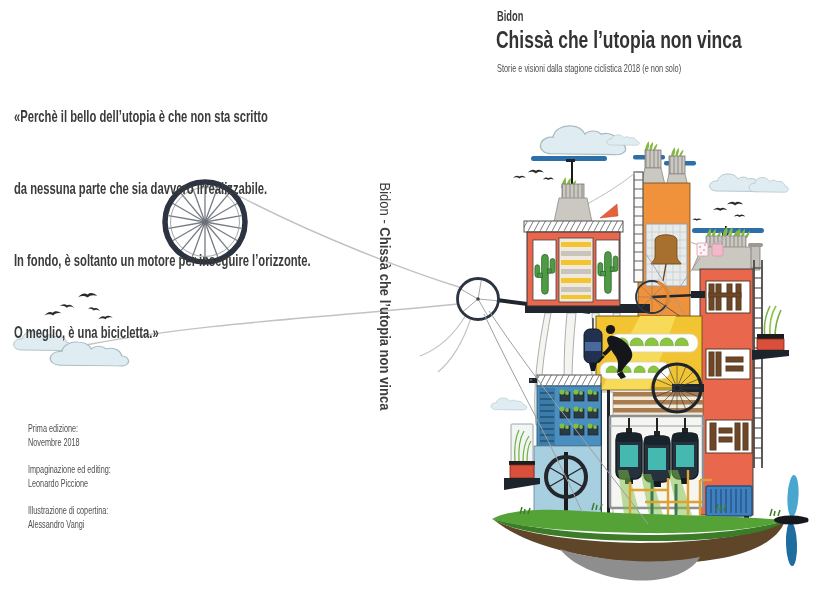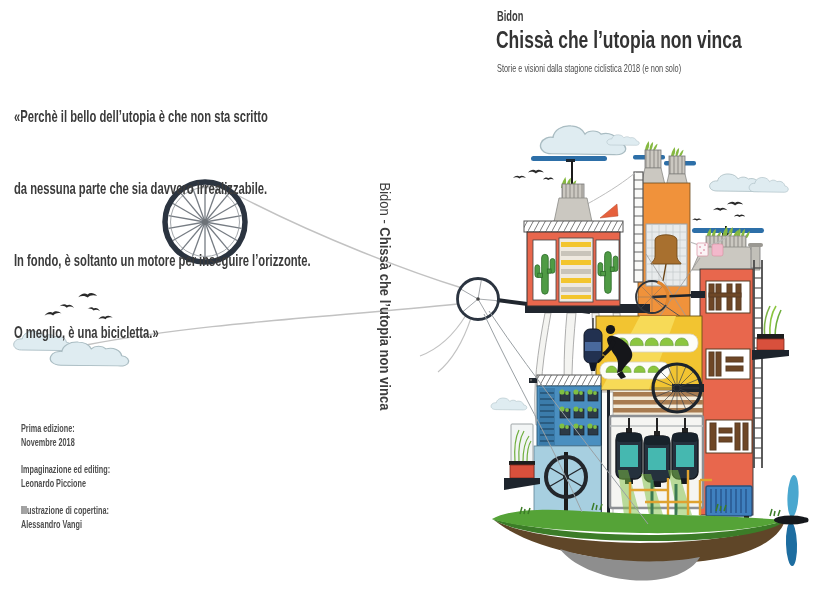--- a/index.html
+++ b/index.html
@@ -7,21 +7,21 @@
           font-family:"Liberation Sans",sans-serif;color:var(--ink,#3b3b3b);}
   .tblock{position:absolute;transform-origin:0 0;white-space:pre;}
   .quote{left:14px;top:57px;font-size:17px;font-weight:bold;line-height:24px;
          transform:scaleX(0.66);color:#3b3b3b;}
   .brand{left:497px;top:7px;font-size:15px;font-weight:bold;transform:scaleX(0.62);color:#3d3d3d;}
   .title{left:496px;top:27px;font-size:23px;font-weight:bold;transform:scaleX(0.76);color:#333333;}
   .subtitle{left:497px;top:62px;font-size:11.5px;transform:scaleX(0.64);color:#4c4c4c;}
   .spine{left:409px;top:168px;font-size:14px;line-height:16px;transform:rotate(90deg) scaleX(0.93);
          color:#3d3d3d;}
   .spine .t{font-weight:bold;}
-  .credits{position:absolute;left:21px;top:421px;font-weight:bold;}
+  .credits{position:absolute;left:28px;top:421px;}
   .credit{transform-origin:0 0;transform:scaleX(0.66);font-size:11px;line-height:14px;
           color:#4e4e4e;margin-bottom:13px;white-space:pre;}
   svg{position:absolute;left:0;top:0;}
   
   .c-orange{fill:var(--orange)} .c-coral{fill:var(--coral)} .c-yellow{fill:var(--yellow)}
   .c-yellowl{fill:var(--yellow_light)} .c-teal{fill:var(--teal)} .c-blue{fill:var(--blue)}
   .c-blued{fill:var(--blue_dark)} .c-lblue{fill:var(--light_blue)} .c-rotor{fill:var(--rotor_blue)}
   .c-grass{fill:var(--grass)} .c-grassd{fill:var(--grass_dark)} .c-dirt{fill:var(--dirt)}
   .c-rock{fill:var(--rock)} .c-cloud{fill:var(--cloud);stroke:#a9bcc2;stroke-width:1.4}
   .c-cactus{fill:var(--cactus);stroke:#2e6d2b;stroke-width:0.8}

